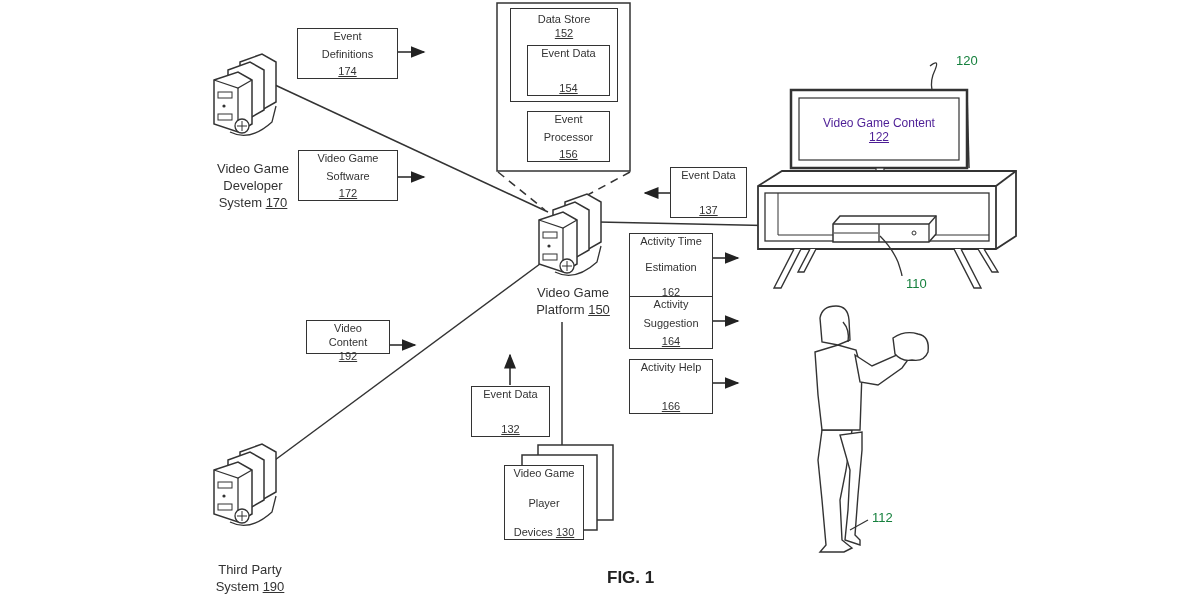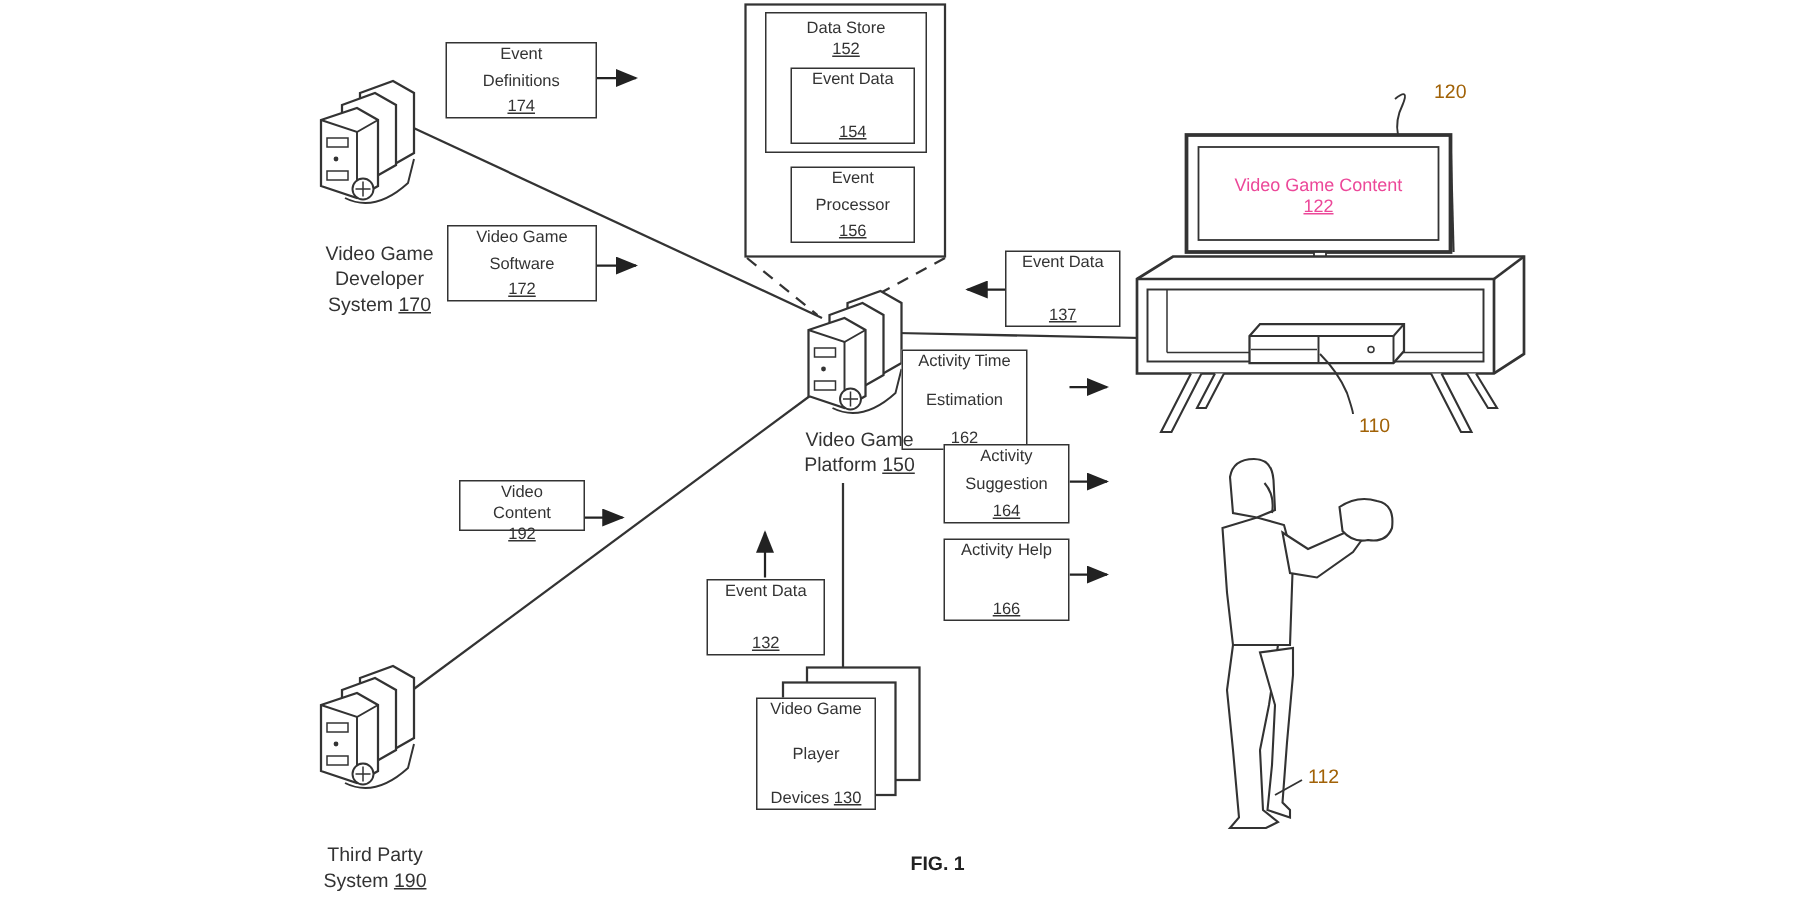--- a/index.html
+++ b/index.html
@@ -5,23 +5,23 @@
   html, body { margin: 0; padding: 0; background: #ffffff; }
   body { width: 1200px; height: 600px; position: relative; overflow: hidden;
          font-family: "Liberation Sans", sans-serif; color: #222; }
   #diagram { position: absolute; left: 0; top: 0; width: 1200px; height: 600px; }
   .box { position: absolute; border: 1.5px solid #333; background: #fff; box-sizing: border-box;
          display: flex; flex-direction: column; align-items: center; justify-content: space-between;
          text-align: center; font-size: 11px; line-height: 14px; color: #333; }
   .box .ref { text-decoration: underline; }
   .lbl { position: absolute; text-align: center; font-size: 13px; line-height: 17px; color: #333; }
   .lbl .ref { text-decoration: underline; text-align: right; }
-  .num { position: absolute; font-size: 13px; color: #a16207; }
-  .fig { position: absolute; font-weight: bold; font-size: 13px; color: #222; }
-  .plain { position: absolute; text-align: center; font-size: 11px; line-height: 14px; color: #ec4899; }
+  .num { position: absolute; font-size: 13px; color: #15803d; }
+  .fig { position: absolute; font-weight: bold; font-size: 17px; color: #222; }
+  .plain { position: absolute; text-align: center; font-size: 11px; line-height: 14px; color: #4c1d95; }
   .plain .ref { text-decoration: underline; }
 </style>
 </head>
 <body>
 
 <svg id="diagram" viewBox="0 0 1200 600" xmlns="http://www.w3.org/2000/svg">
   <defs>
     <marker id="arrow" markerWidth="10" markerHeight="8" refX="9" refY="4" orient="auto">
       <path d="M0,0 L10,4 L0,8 Z" fill="#222"></path>
     </marker>
@@ -159,21 +159,21 @@
 <div class="box" style="left:670px;top:167px;width:77px;height:51px;">
   <span>Event Data</span>
   <span class="ref">137</span>
 </div>
 
 <div class="box" style="left:471px;top:386px;width:79px;height:51px;">
   <span>Event Data</span>
   <span class="ref">132</span>
 </div>
 
-<div class="box" style="left:601px;top:233px;width:84px;height:67px;">
+<div class="box" style="left:629px;top:233px;width:84px;height:67px;">
   <span>Activity Time</span>
   <span>Estimation</span>
   <span class="ref">162</span>
 </div>
 
 <div class="box" style="left:629px;top:296px;width:84px;height:53px;">
   <span>Activity</span>
   <span>Suggestion</span>
   <span class="ref">164</span>
 </div>

